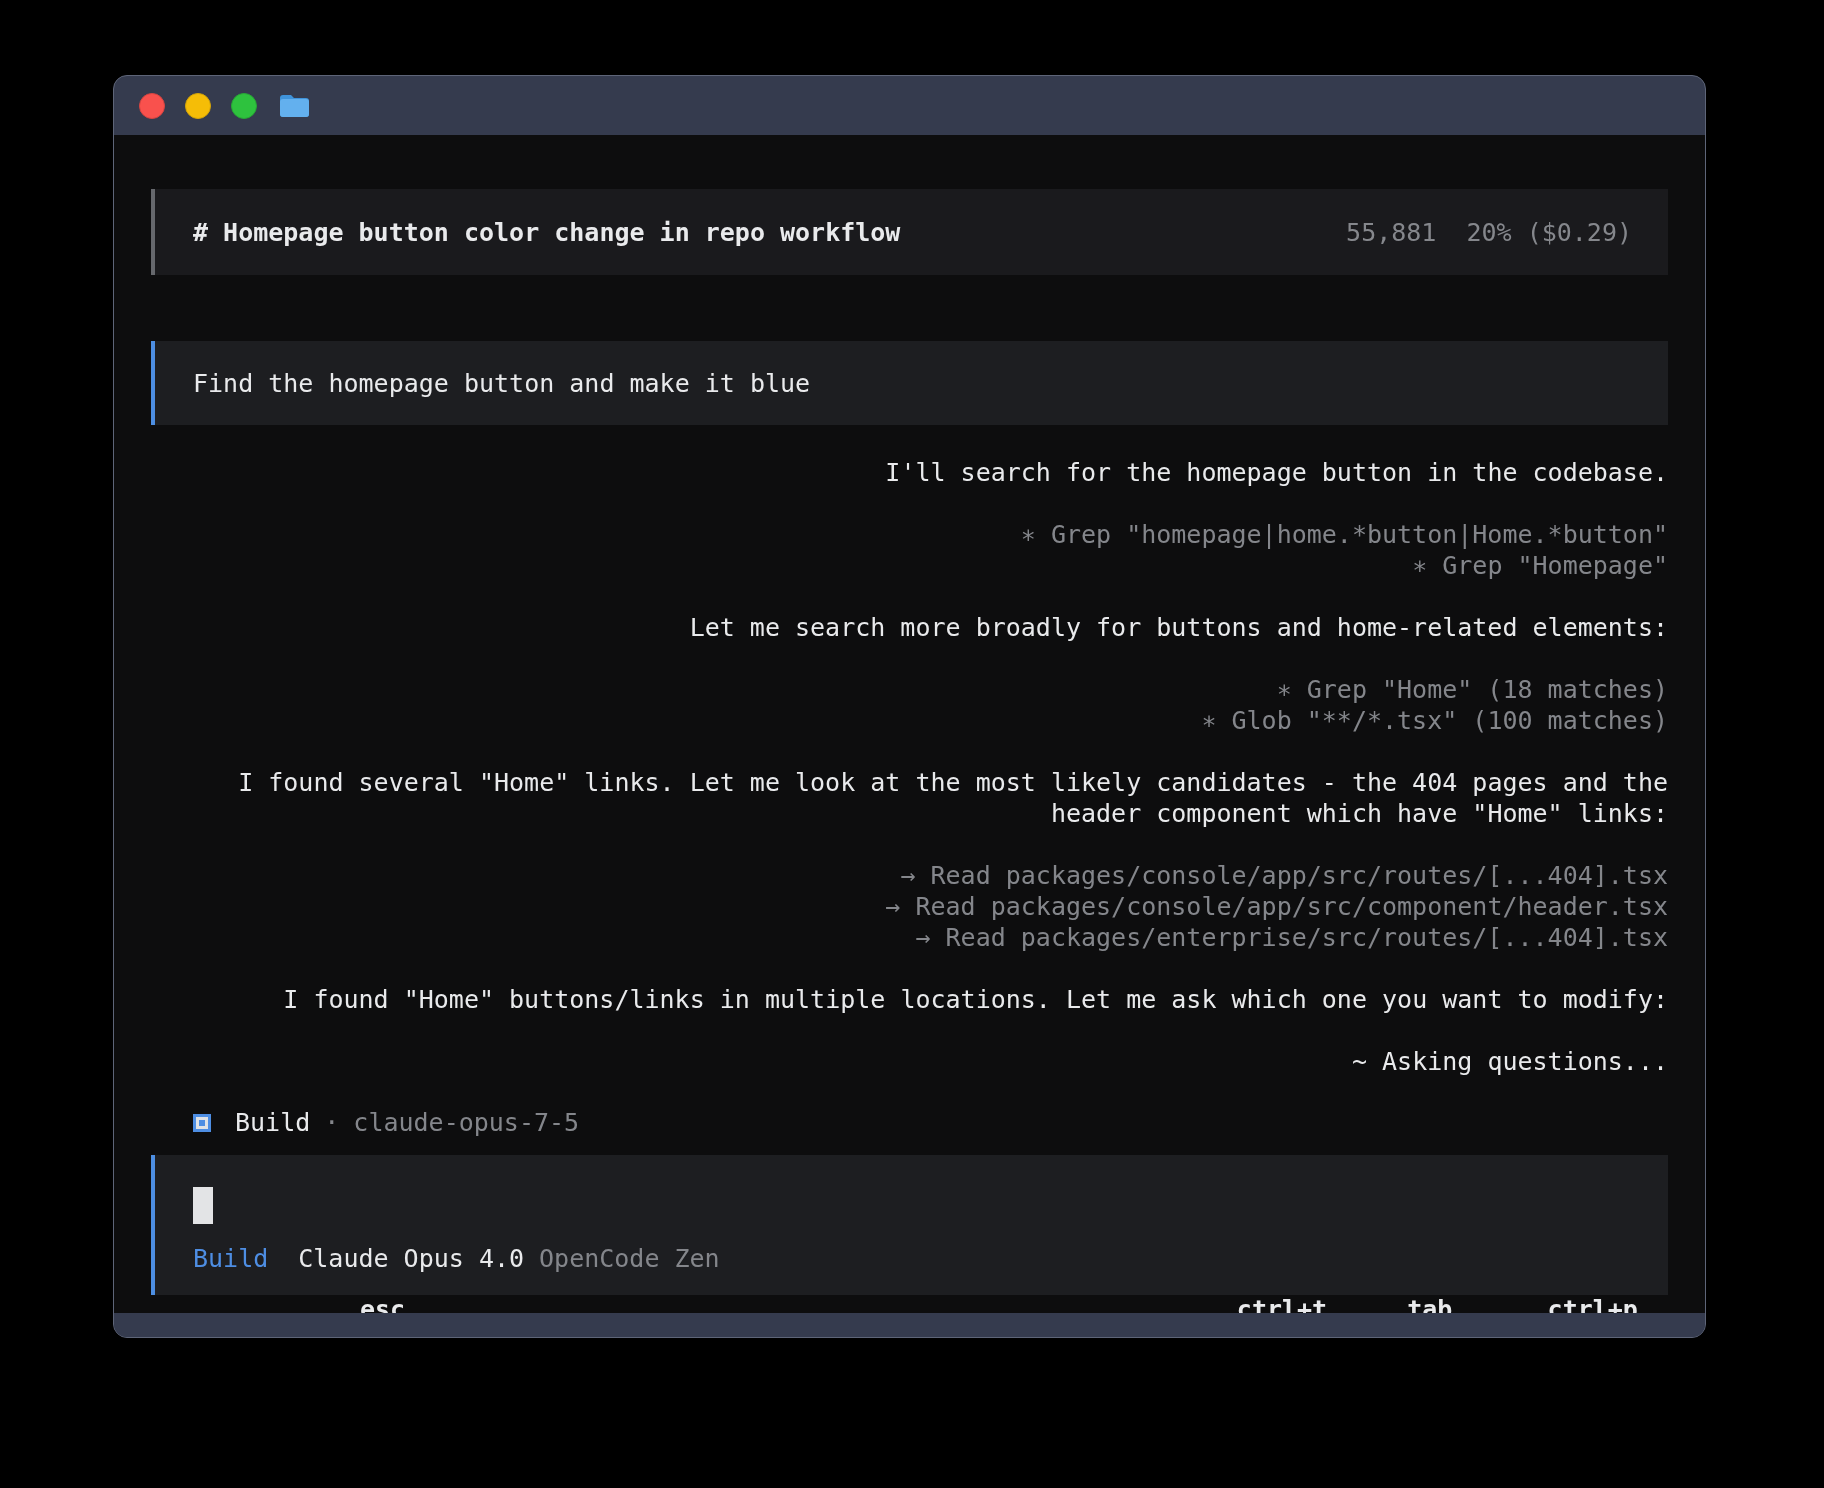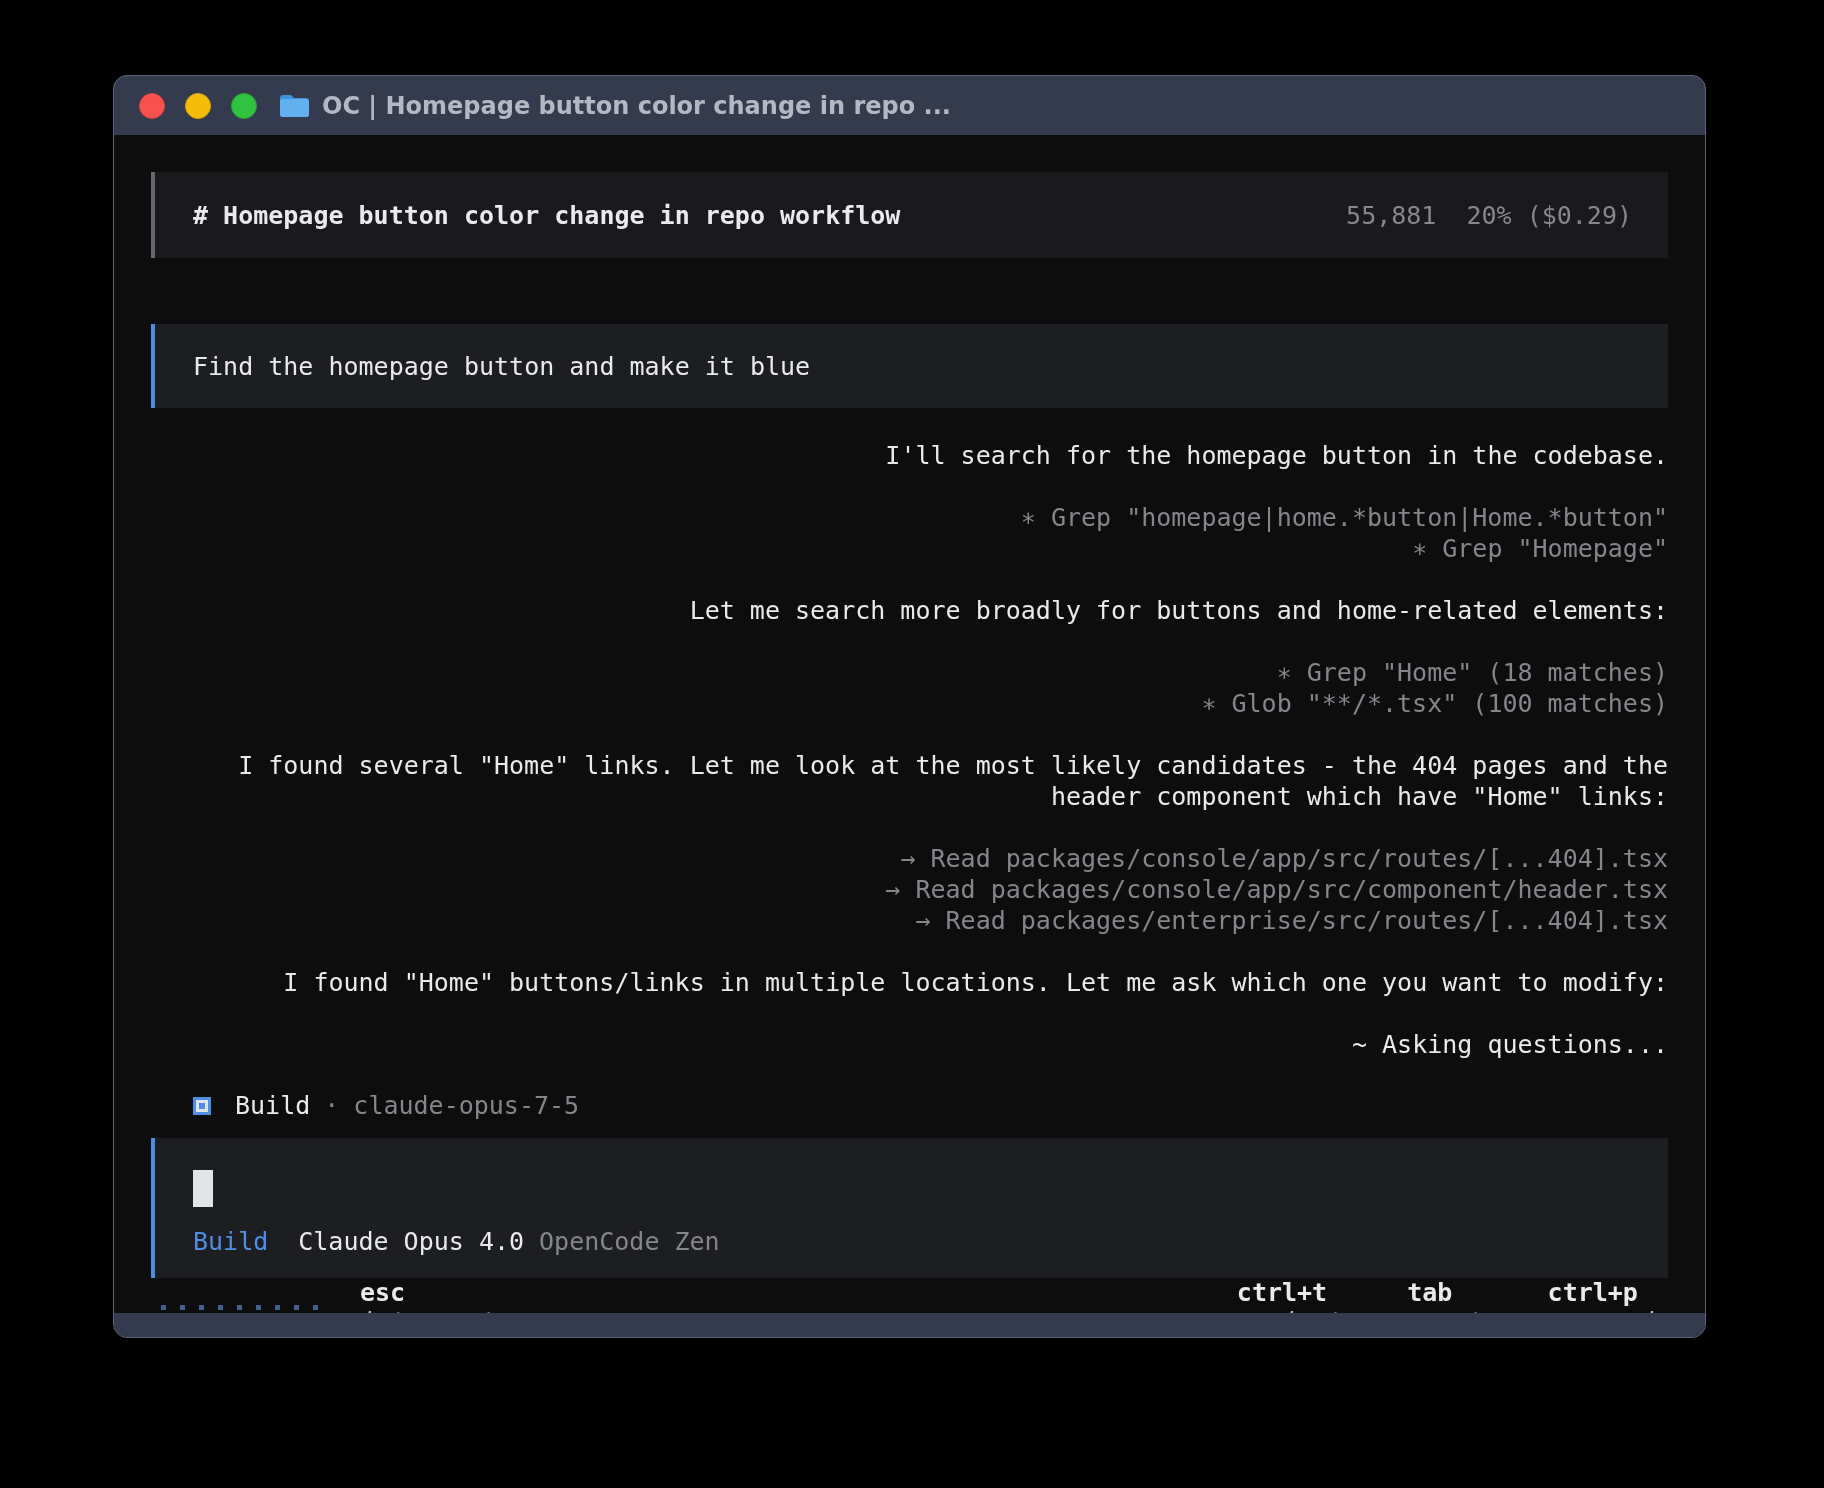--- a/index.html
+++ b/index.html
@@ -34,21 +34,21 @@
   .win-title{
     margin-left:12px;
     font-family:"DejaVu Sans", sans-serif;
     font-weight:bold;font-size:24px;
     color:#b3b8c4;
     white-space:nowrap;
   }
   .content{
     flex:1 1 auto;
     background:#0d0d0e;
-    padding:37px 37px 0 37px;
+    padding:54px 37px 0 37px;
     display:flex;flex-direction:column;
     font-size:25px;
     color:#e9eaec;
     overflow:hidden;
   }
   .session-header{
     background:#1a1a1d;
     border-left:4px solid #66686d;
     height:86px;flex:0 0 86px;
     display:flex;align-items:center;justify-content:space-between;
@@ -121,21 +121,20 @@
       <span class="light red"></span>
       <span class="light yellow"></span>
       <span class="light green"></span>
     </div>
     <span class="folder">
       <svg width="31" height="24" viewBox="0 0 31 24">
         <path d="M1 4 a3 3 0 0 1 3-3 h8 l3 3 h12 a3 3 0 0 1 3 3 v13 a3 3 0 0 1-3 3 h-23 a3 3 0 0 1-3-3 z" fill="#3f93da"></path>
         <path d="M1 8 a3 3 0 0 1 3-3 h23 a3 3 0 0 1 3 3 v12 a3 3 0 0 1-3 3 h-23 a3 3 0 0 1-3-3 z" fill="#63b0ee"></path>
       </svg>
     </span>
-    <span class="win-title">OC | Homepage button color change in repo ...</span>
   </div>
 
   <div class="content">
 
     <div class="session-header">
       <span class="session-title"># Homepage button color change in repo workflow</span>
       <span class="session-meta">
         <span>55,881</span>
         <span>20% ($0.29)</span>
       </span>

